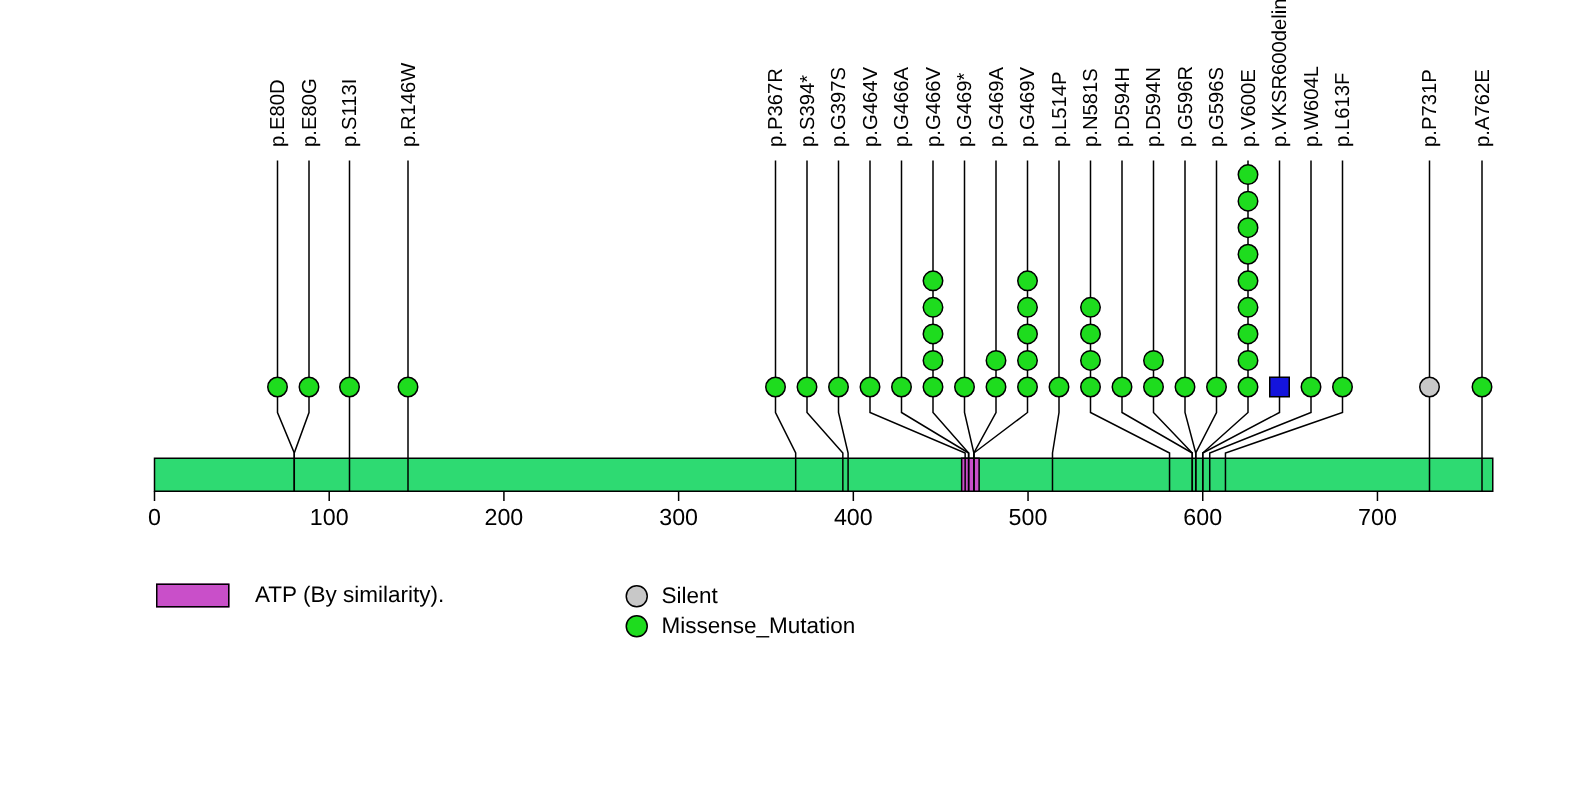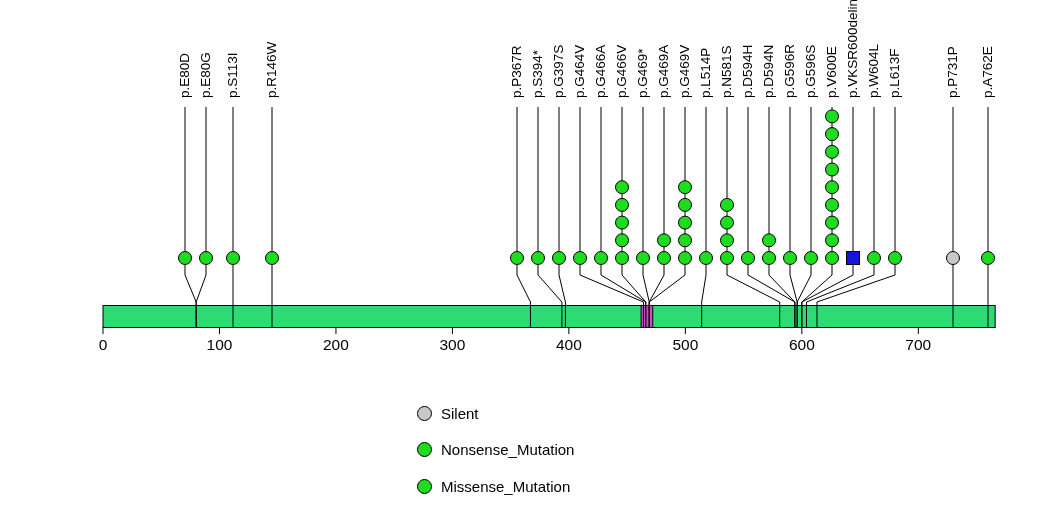--- a/index.html
+++ b/index.html
@@ -3,21 +3,21 @@
 <meta charset="utf-8">
 <style>
   html,body{margin:0;padding:0;background:#ffffff;}
   #page{position:relative;width:1047px;height:524px;background:#ffffff;overflow:hidden;
         font-family:"Liberation Sans", sans-serif;color:#000;}
   #plot-svg{position:absolute;left:0;top:0;}
   .legend-left{position:absolute;left:104px;top:388px;display:flex;align-items:center;height:18px;}
   .legend-left .swatch{display:inline-block;width:47px;height:14px;border:1px solid #000;}
   .legend-left .lbl{margin-left:17px;font-size:15px;line-height:18px;}
   .legend-right{position:absolute;left:417px;top:387px;}
-  .legend-right .row{display:flex;align-items:center;height:20.5px;margin-top:16px;}
+  .legend-right .row{display:flex;align-items:center;height:20.5px;}
   .legend-right .icon{display:inline-block;width:13px;height:13px;border:1px solid #000;box-sizing:content-box;}
   .legend-right .icon.circle{border-radius:50%;}
   .legend-right .lbl{margin-left:9px;font-size:15px;}
 </style>
 </head>
 <body>
 
 <div id="page">
 
   <svg id="plot-svg" width="1047" height="380" viewBox="0 0 1047 380">
@@ -130,29 +130,29 @@
       <circle cx="895" cy="258" r="6.5" fill="#1EDC1E" stroke="#000" stroke-width="1"></circle>
       <text x="895" y="98" dy="0.33em" text-anchor="start" font-size="13.5" font-family="Liberation Sans, sans-serif" fill="#000" transform="rotate(-90 895 98)">p.L613F</text>
       <polyline points="953,107 953,275 953,302 953,327.5" fill="none" stroke="#000" stroke-width="1"></polyline>
       <circle cx="953" cy="258" r="6.5" fill="#C8C8C8" stroke="#000" stroke-width="1"></circle>
       <text x="953" y="98" dy="0.33em" text-anchor="start" font-size="13.5" font-family="Liberation Sans, sans-serif" fill="#000" transform="rotate(-90 953 98)">p.P731P</text>
       <polyline points="988,107 988,275 988,302 988,327.5" fill="none" stroke="#000" stroke-width="1"></polyline>
       <circle cx="988" cy="258" r="6.5" fill="#1EDC1E" stroke="#000" stroke-width="1"></circle>
       <text x="988" y="98" dy="0.33em" text-anchor="start" font-size="13.5" font-family="Liberation Sans, sans-serif" fill="#000" transform="rotate(-90 988 98)">p.A762E</text>
     </svg>
 
+  <div class="legend-left">
+    <span class="swatch" style="background: rgb(201, 79, 201);"></span>
+    <span class="lbl">ATP (By similarity).</span>
+  </div>
 
   <div class="legend-right">
       <div class="row">
         <span class="icon circle" style="background: rgb(200, 200, 200);"></span>
         <span class="lbl">Silent</span>
-      </div>
-      <div class="row">
-        <span class="icon circle" style="background: rgb(30, 220, 30);"></span>
-        <span class="lbl">Nonsense_Mutation</span>
       </div>
       <div class="row">
         <span class="icon circle" style="background: rgb(30, 220, 30);"></span>
         <span class="lbl">Missense_Mutation</span>
       </div>
     </div>
 
 </div>
 
 </body></html>

